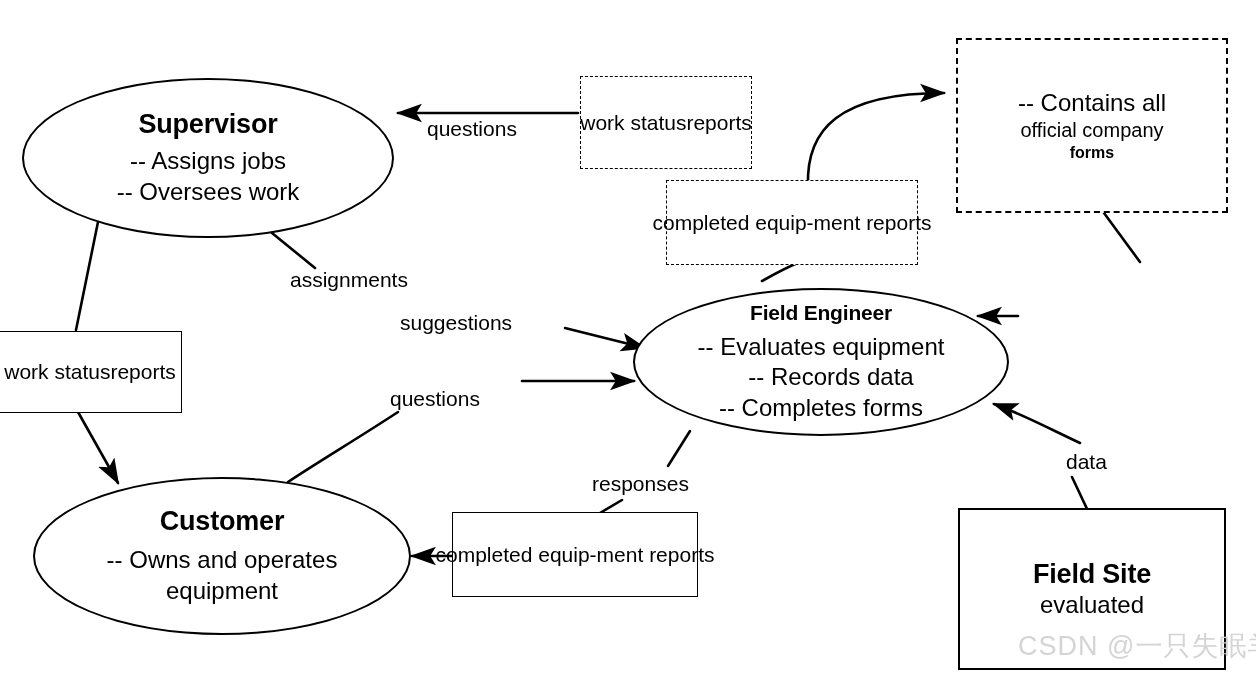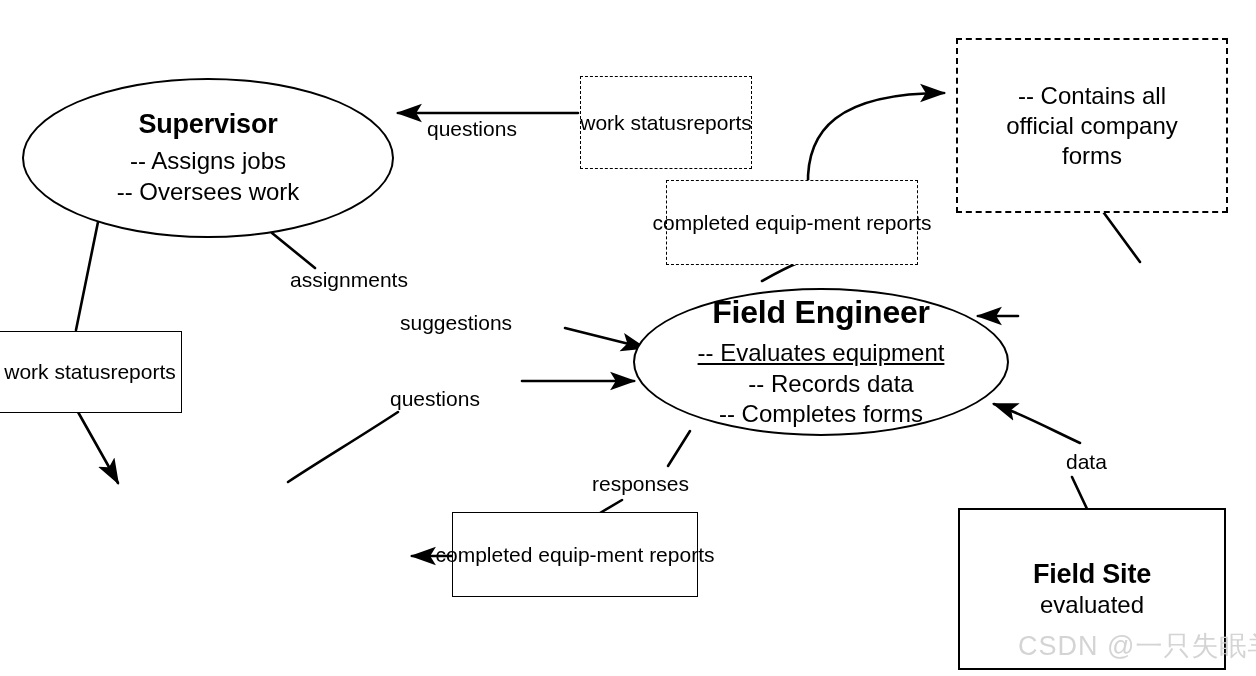--- a/index.html
+++ b/index.html
@@ -75,31 +75,36 @@
   </svg>
 
   <div class="node ellipse" style="left:22px;top:78px;width:372px;height:160px;">
     <div class="title" style="font-size:27px;margin-bottom:6px;text-align:center;">Supervisor</div>
     <div class="line" style="font-size:24px;line-height:1.28;">-- Assigns jobs</div>
     <div class="line" style="font-size:24px;line-height:1.28;">-- Oversees work</div>
   </div>
 
   <div class="node boxnode dashed" style="left:956px;top:38px;width:272px;height:175px;">
     <div class="line" style="font-size:24px;line-height:1.25;">-- Contains all</div>
-    <div class="line" style="font-size:24px;line-height:1.25;">official company</div>
-    <div class="line" style="font-size:24px;line-height:1.25;">forms</div>
+    <div class="line" style="font-size:20px;line-height:1.25;">official company</div>
+    <div class="line" style="font-size:16px;line-height:1.25;font-weight:bold;">forms</div>
   </div>
 
   <div class="node ellipse" style="left:633px;top:288px;width:376px;height:148px;">
-    <div class="title" style="font-size:32px;margin-bottom:7px;">Field Engineer</div>
-    <div class="line" style="font-size:24px;line-height:1.27;text-decoration:underline;">-- Evaluates equipment</div>
+    <div class="title" style="font-size:21px;margin-bottom:7px;">Field Engineer</div>
+    <div class="line" style="font-size:24px;line-height:1.27;">-- Evaluates equipment</div>
     <div class="line" style="font-size:24px;line-height:1.27;margin-left:20px;">-- Records data</div>
     <div class="line" style="font-size:24px;line-height:1.27;">-- Completes forms</div>
   </div>
 
+  <div class="node ellipse" style="left:33px;top:477px;width:378px;height:158px;">
+    <div class="title" style="font-size:27px;margin-bottom:8px;">Customer</div>
+    <div class="line" style="font-size:24px;line-height:1.28;">-- Owns and operates</div>
+    <div class="line" style="font-size:24px;line-height:1.28;">equipment</div>
+  </div>
 
   <div class="node boxnode" style="left:958px;top:508px;width:268px;height:162px;">
     <div class="title" style="font-size:27px;margin-bottom:0;">Field Site</div>
     <div class="line" style="font-size:24px;line-height:1.25;">evaluated</div>
   </div>
 
   <div class="labelbox dashed" style="left:580px;top:76px;width:172px;height:93px;">
     <div class="line">work status</div>
     <div class="line">reports</div>
   </div>

